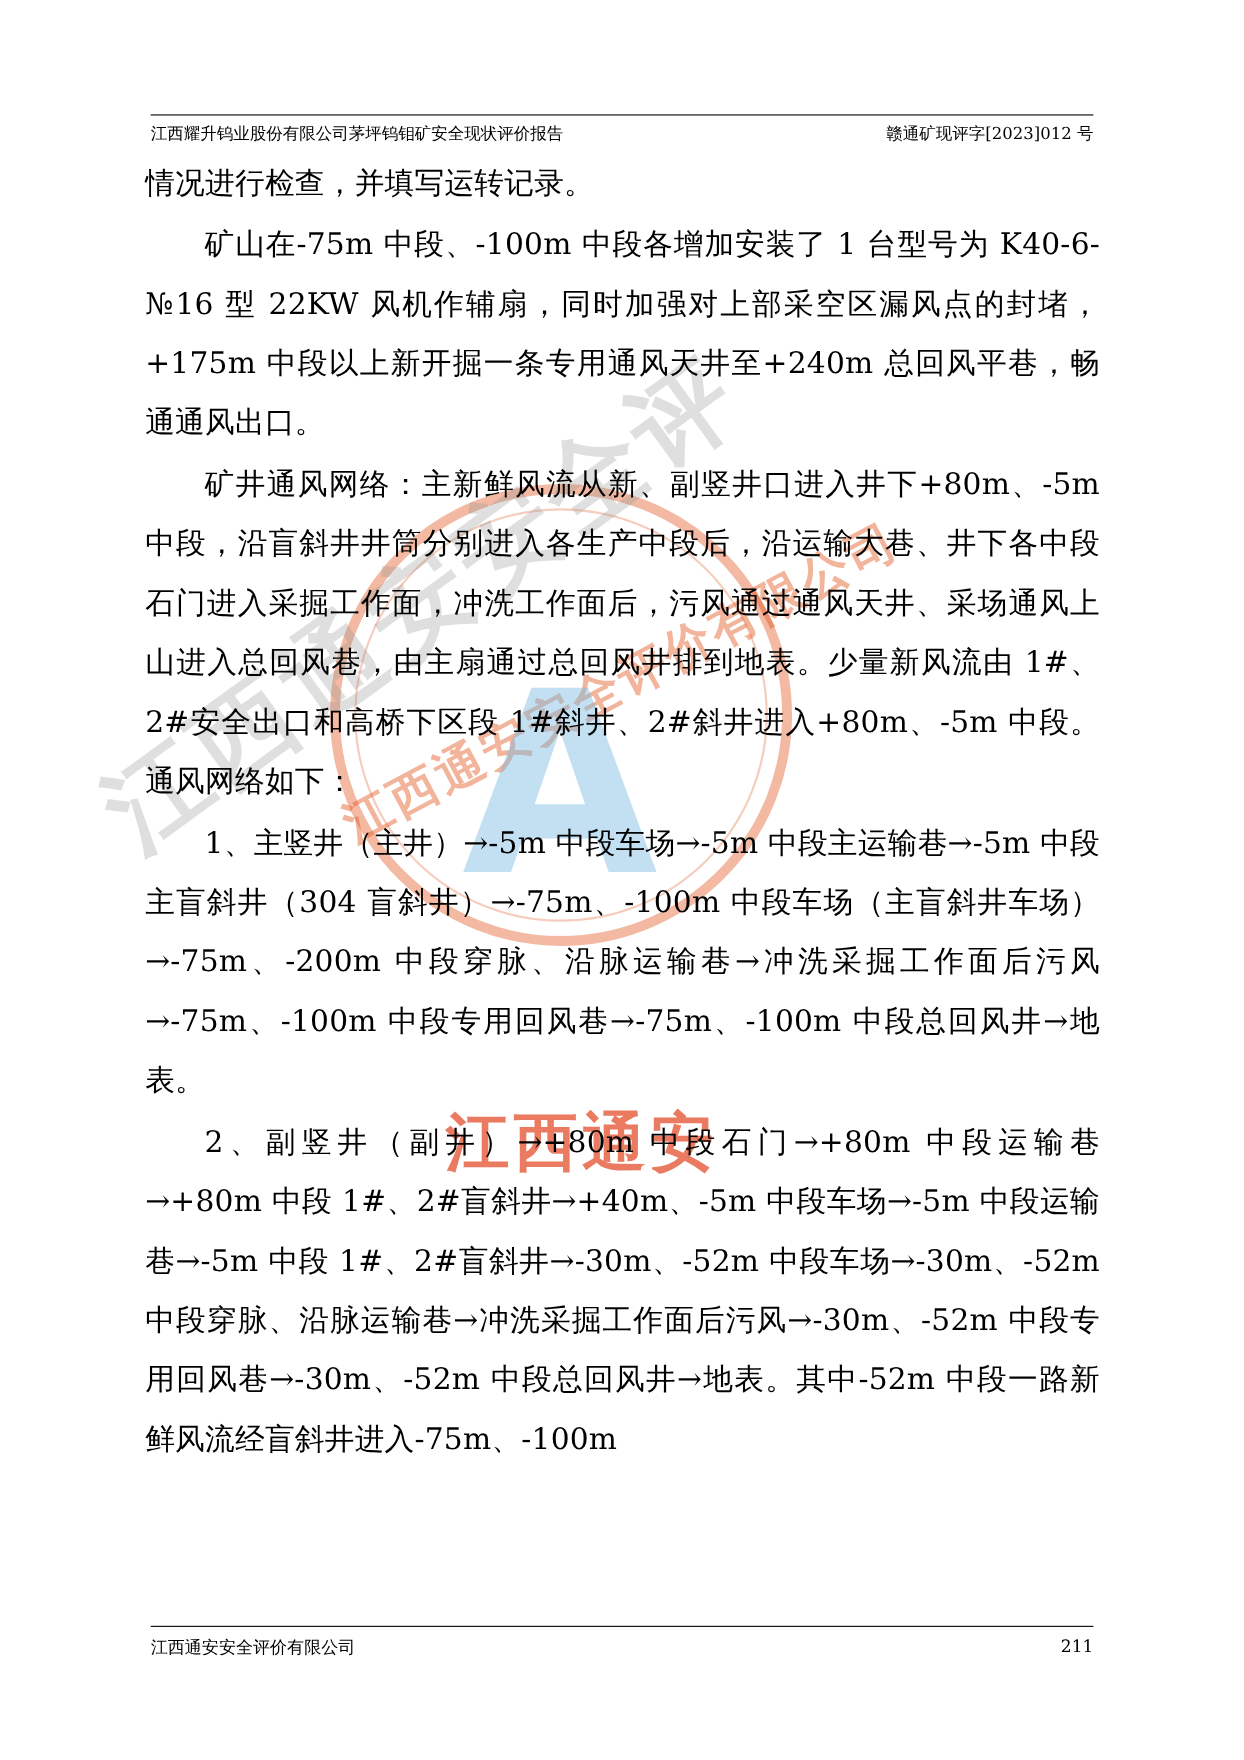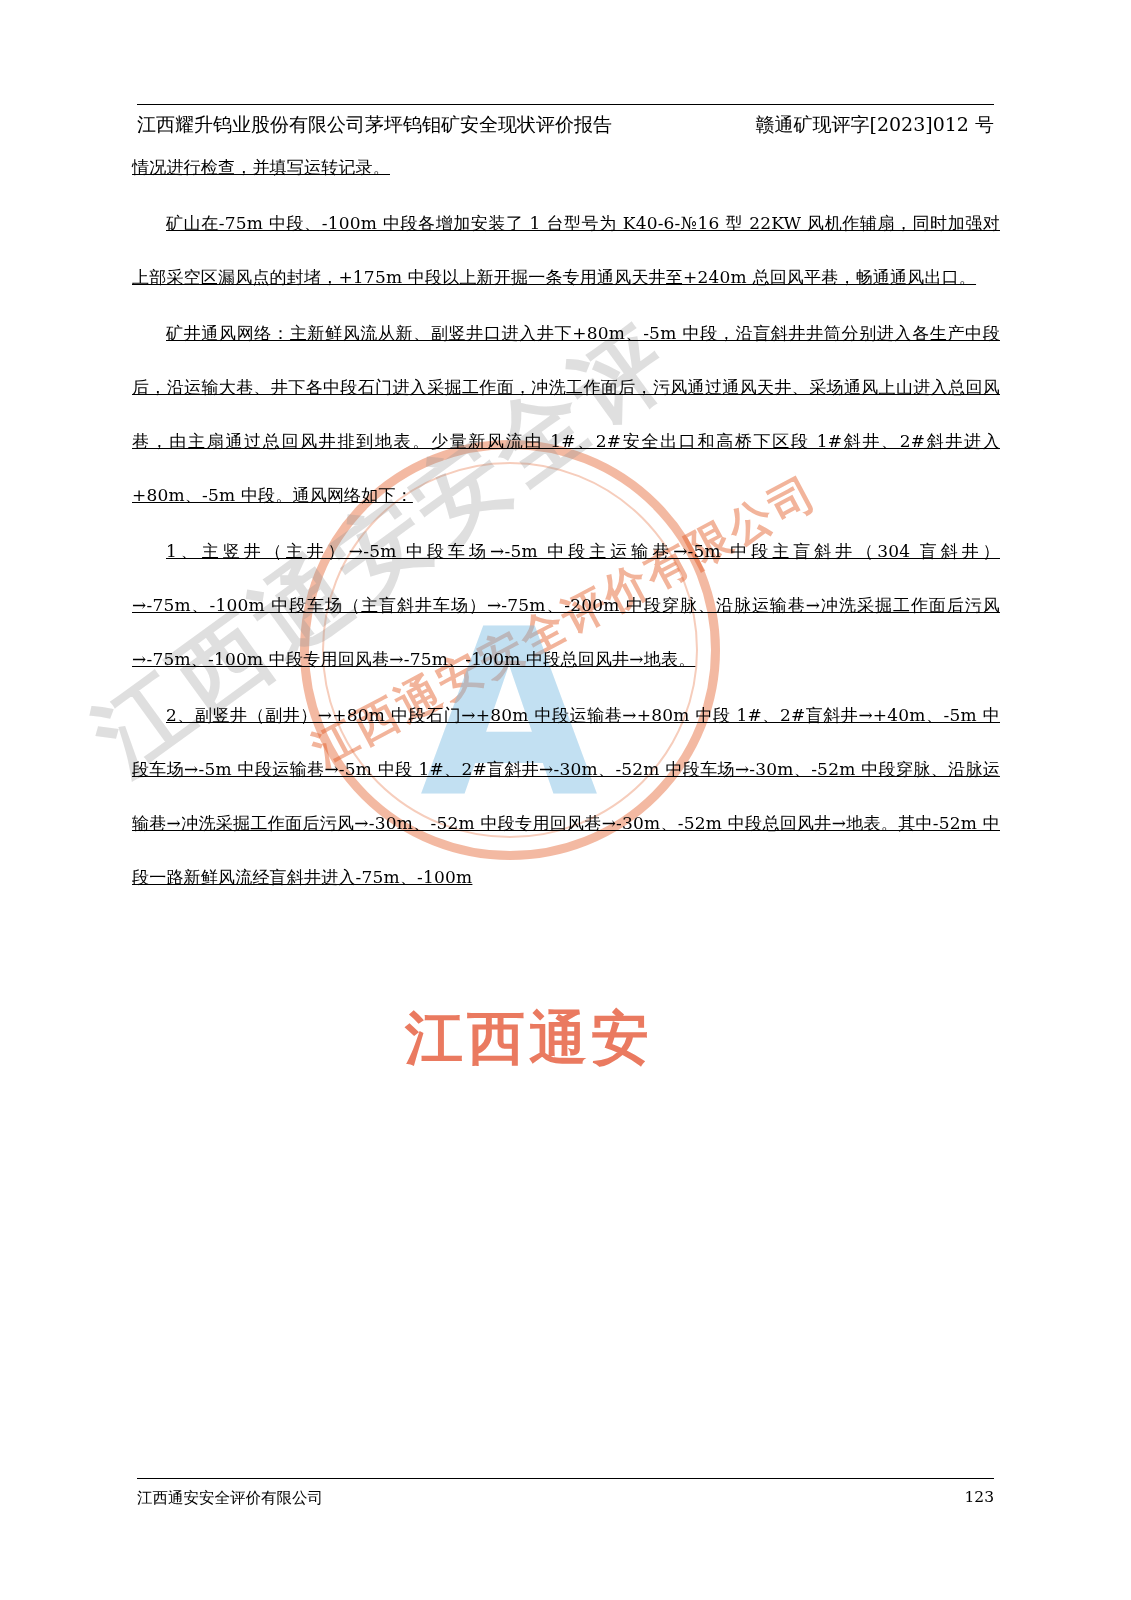--- a/index.html
+++ b/index.html
@@ -102,21 +102,21 @@
 
   
   .header {
     position: absolute;
     left: 137px;
     top: 72px;
     width: 857px;
     display: flex;
     justify-content: space-between;
     align-items: flex-end;
-    font-size: 19px;
+    font-size: 15px;
     z-index: 3;
   }
   .header-left { white-space: nowrap; }
   .header-right { white-space: nowrap; margin-top: 40px; }
   .header-rule {
     position: absolute;
     left: 137px;
     top: 104px;
     width: 857px;
     height: 1px;
@@ -127,26 +127,25 @@
   
   .body {
     position: absolute;
     left: 132px;
     top: 140px;
     width: 868px;
     z-index: 2;
   }
   p.para {
     margin: 0 0 2px 0;
-    font-size: 17px;
+    font-size: 27px;
     line-height: 54px;
     text-align: justify;
     text-justify: inter-ideograph;
     letter-spacing: 0.2px;
-    text-decoration: underline;
   }
   p.indent { text-indent: 2em; }
 
   
   .footer-rule {
     position: absolute;
     left: 137px;
     top: 1478px;
     width: 857px;
     height: 1px;
@@ -188,16 +187,16 @@
     <p class="para">情况进行检查，并填写运转记录。</p>
     <p class="para indent">矿山在-75m 中段、-100m 中段各增加安装了 1 台型号为 K40-6-№16 型 22KW 风机作辅扇，同时加强对上部采空区漏风点的封堵，+175m 中段以上新开掘一条专用通风天井至+240m 总回风平巷，畅通通风出口。</p>
     <p class="para indent">矿井通风网络：主新鲜风流从新、副竖井口进入井下+80m、-5m 中段，沿盲斜井井筒分别进入各生产中段后，沿运输大巷、井下各中段石门进入采掘工作面，冲洗工作面后，污风通过通风天井、采场通风上山进入总回风巷，由主扇通过总回风井排到地表。少量新风流由 1#、2#安全出口和高桥下区段 1#斜井、2#斜井进入+80m、-5m 中段。通风网络如下：</p>
     <p class="para indent">1、主竖井（主井）→-5m 中段车场→-5m 中段主运输巷→-5m 中段主盲斜井（304 盲斜井）→-75m、-100m 中段车场（主盲斜井车场）→-75m、-200m 中段穿脉、沿脉运输巷→冲洗采掘工作面后污风→-75m、-100m 中段专用回风巷→-75m、-100m 中段总回风井→地表。</p>
     <p class="para indent">2、副竖井（副井）→+80m 中段石门→+80m 中段运输巷→+80m 中段 1#、2#盲斜井→+40m、-5m 中段车场→-5m 中段运输巷→-5m 中段 1#、2#盲斜井→-30m、-52m 中段车场→-30m、-52m 中段穿脉、沿脉运输巷→冲洗采掘工作面后污风→-30m、-52m 中段专用回风巷→-30m、-52m 中段总回风井→地表。其中-52m 中段一路新鲜风流经盲斜井进入-75m、-100m</p>
   </div>
 
   <div class="footer-rule"></div>
   <div class="footer">
     <div>江西通安安全评价有限公司</div>
-    <div>123</div>
+    <div>211</div>
   </div>
 
 </div>
 
 </body></html>

